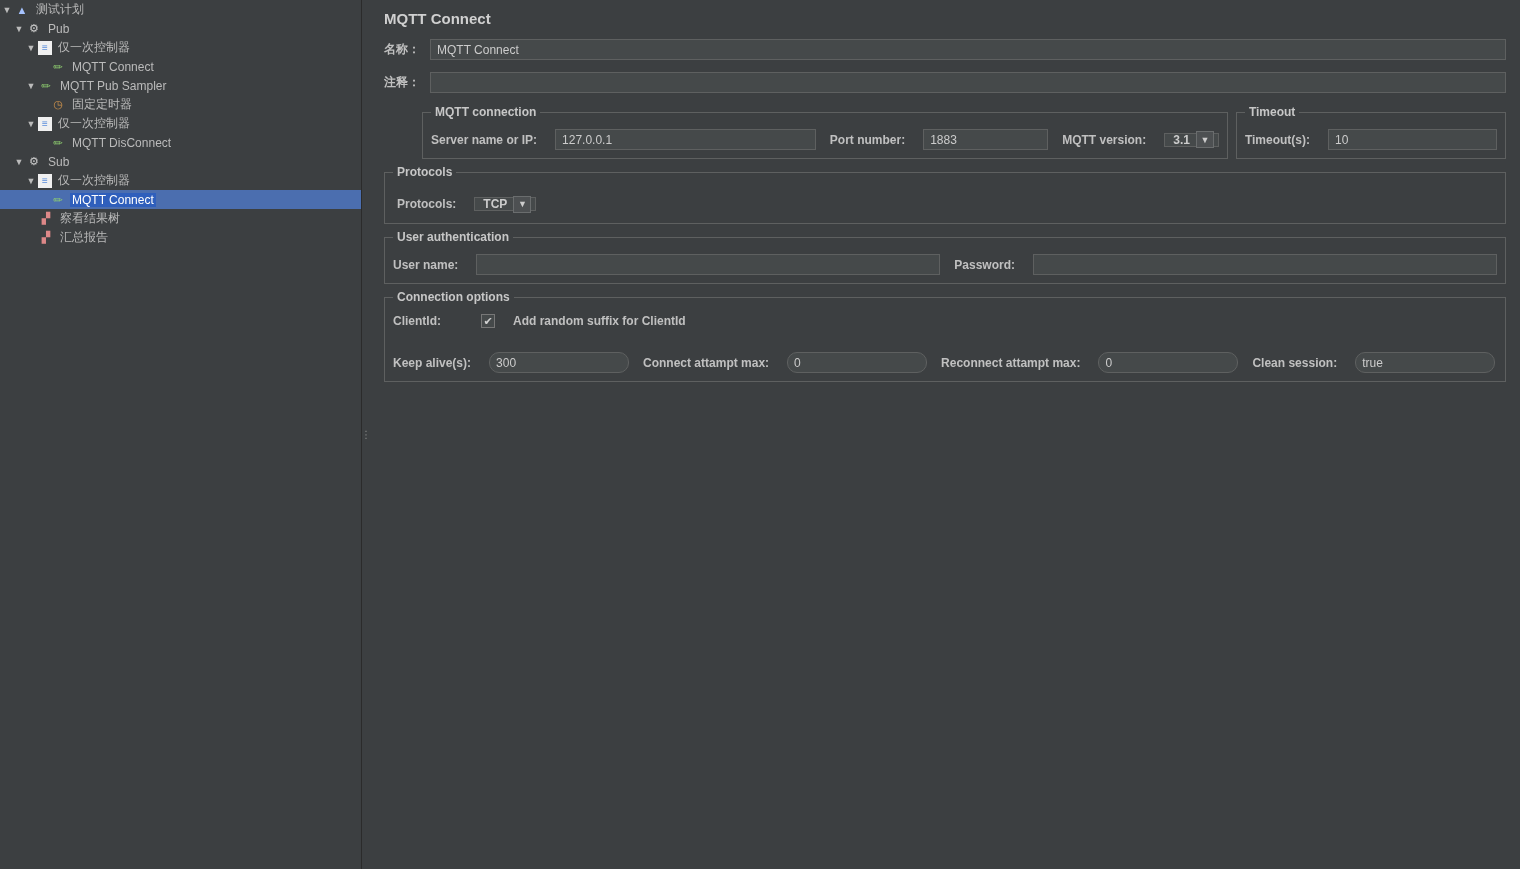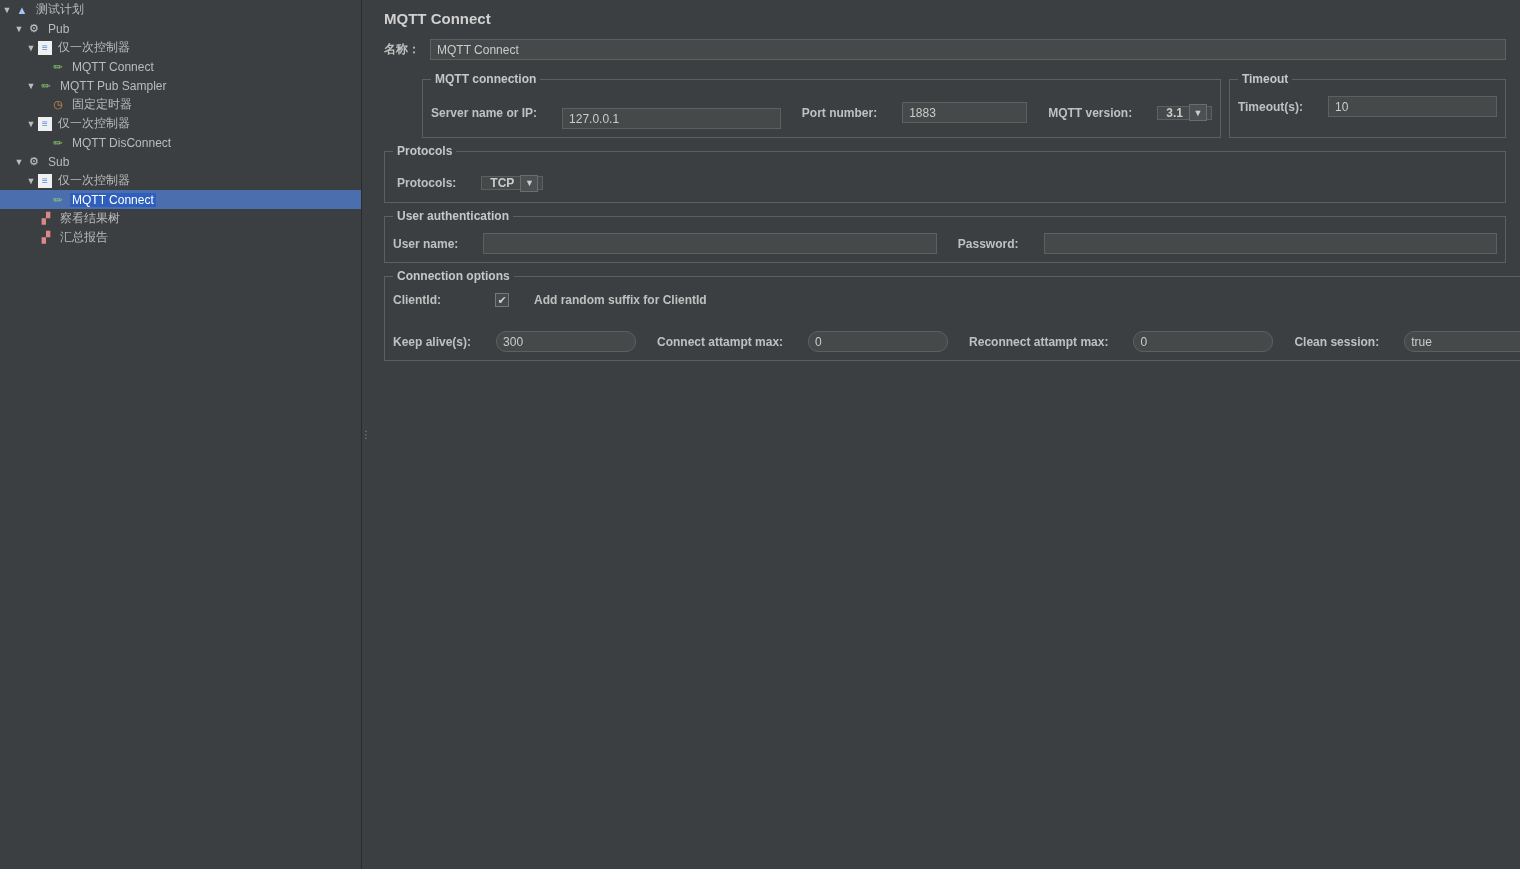--- a/index.html
+++ b/index.html
@@ -147,21 +147,21 @@
     font-size:9px;color:#ccc;
   }
   .checkbox {
     width:14px;height:14px;
     background:#45494a;
     border:1px solid #777;
     display:inline-flex;align-items:center;justify-content:center;
     font-size:11px;color:#d0d0d0;
     margin-right:4px;
   }
-  .fs-inner-row { display:flex; align-items:center; gap:21px; }
+  .fs-inner-row { display:flex; align-items:center; gap:14px; }
   .med2-input { width:140px;border-radius:10px; }
   .port-input { width:125px; }
 </style>
 </head>
 <body>
 
 <div class="sidebar">
   <div class="tree-node" style="padding-left:2px">
     <span class="toggle">▼</span>
     <span class="icon icon-flask">▲</span>
@@ -228,27 +228,31 @@
   </div>
 
 <div class="main">
   <div class="page-title">MQTT Connect</div>
 
   <div class="row">
     <span class="row-label">名称：</span>
     <input type="text" class="flex1" value="MQTT Connect" style="">
   </div>
 
+  <div class="row">
+    <span class="row-label">注释：</span>
+    <input type="text" class="flex1" value="" style="">
+  </div>
 
   <div class="top-groups">
     <fieldset>
       <legend>MQTT connection</legend>
       <div class="fs-inner-row">
         <span class="row-label">Server name or IP:</span>
-        <input type="text" style="flex: 1 1 0%; margin-top: 12px;" value="127.0.0.1">
+        <input type="text" style="flex: 1 1 0%;" value="127.0.0.1">
         <span class="row-label">Port number:</span>
         <input type="text" class="port-input" value="1883" style="">
         <span class="row-label">MQTT version:</span>
         <div class="select">
           <span>3.1</span>
           <span class="caret-btn">▼</span>
         </div>
       </div>
     </fieldset>
 

